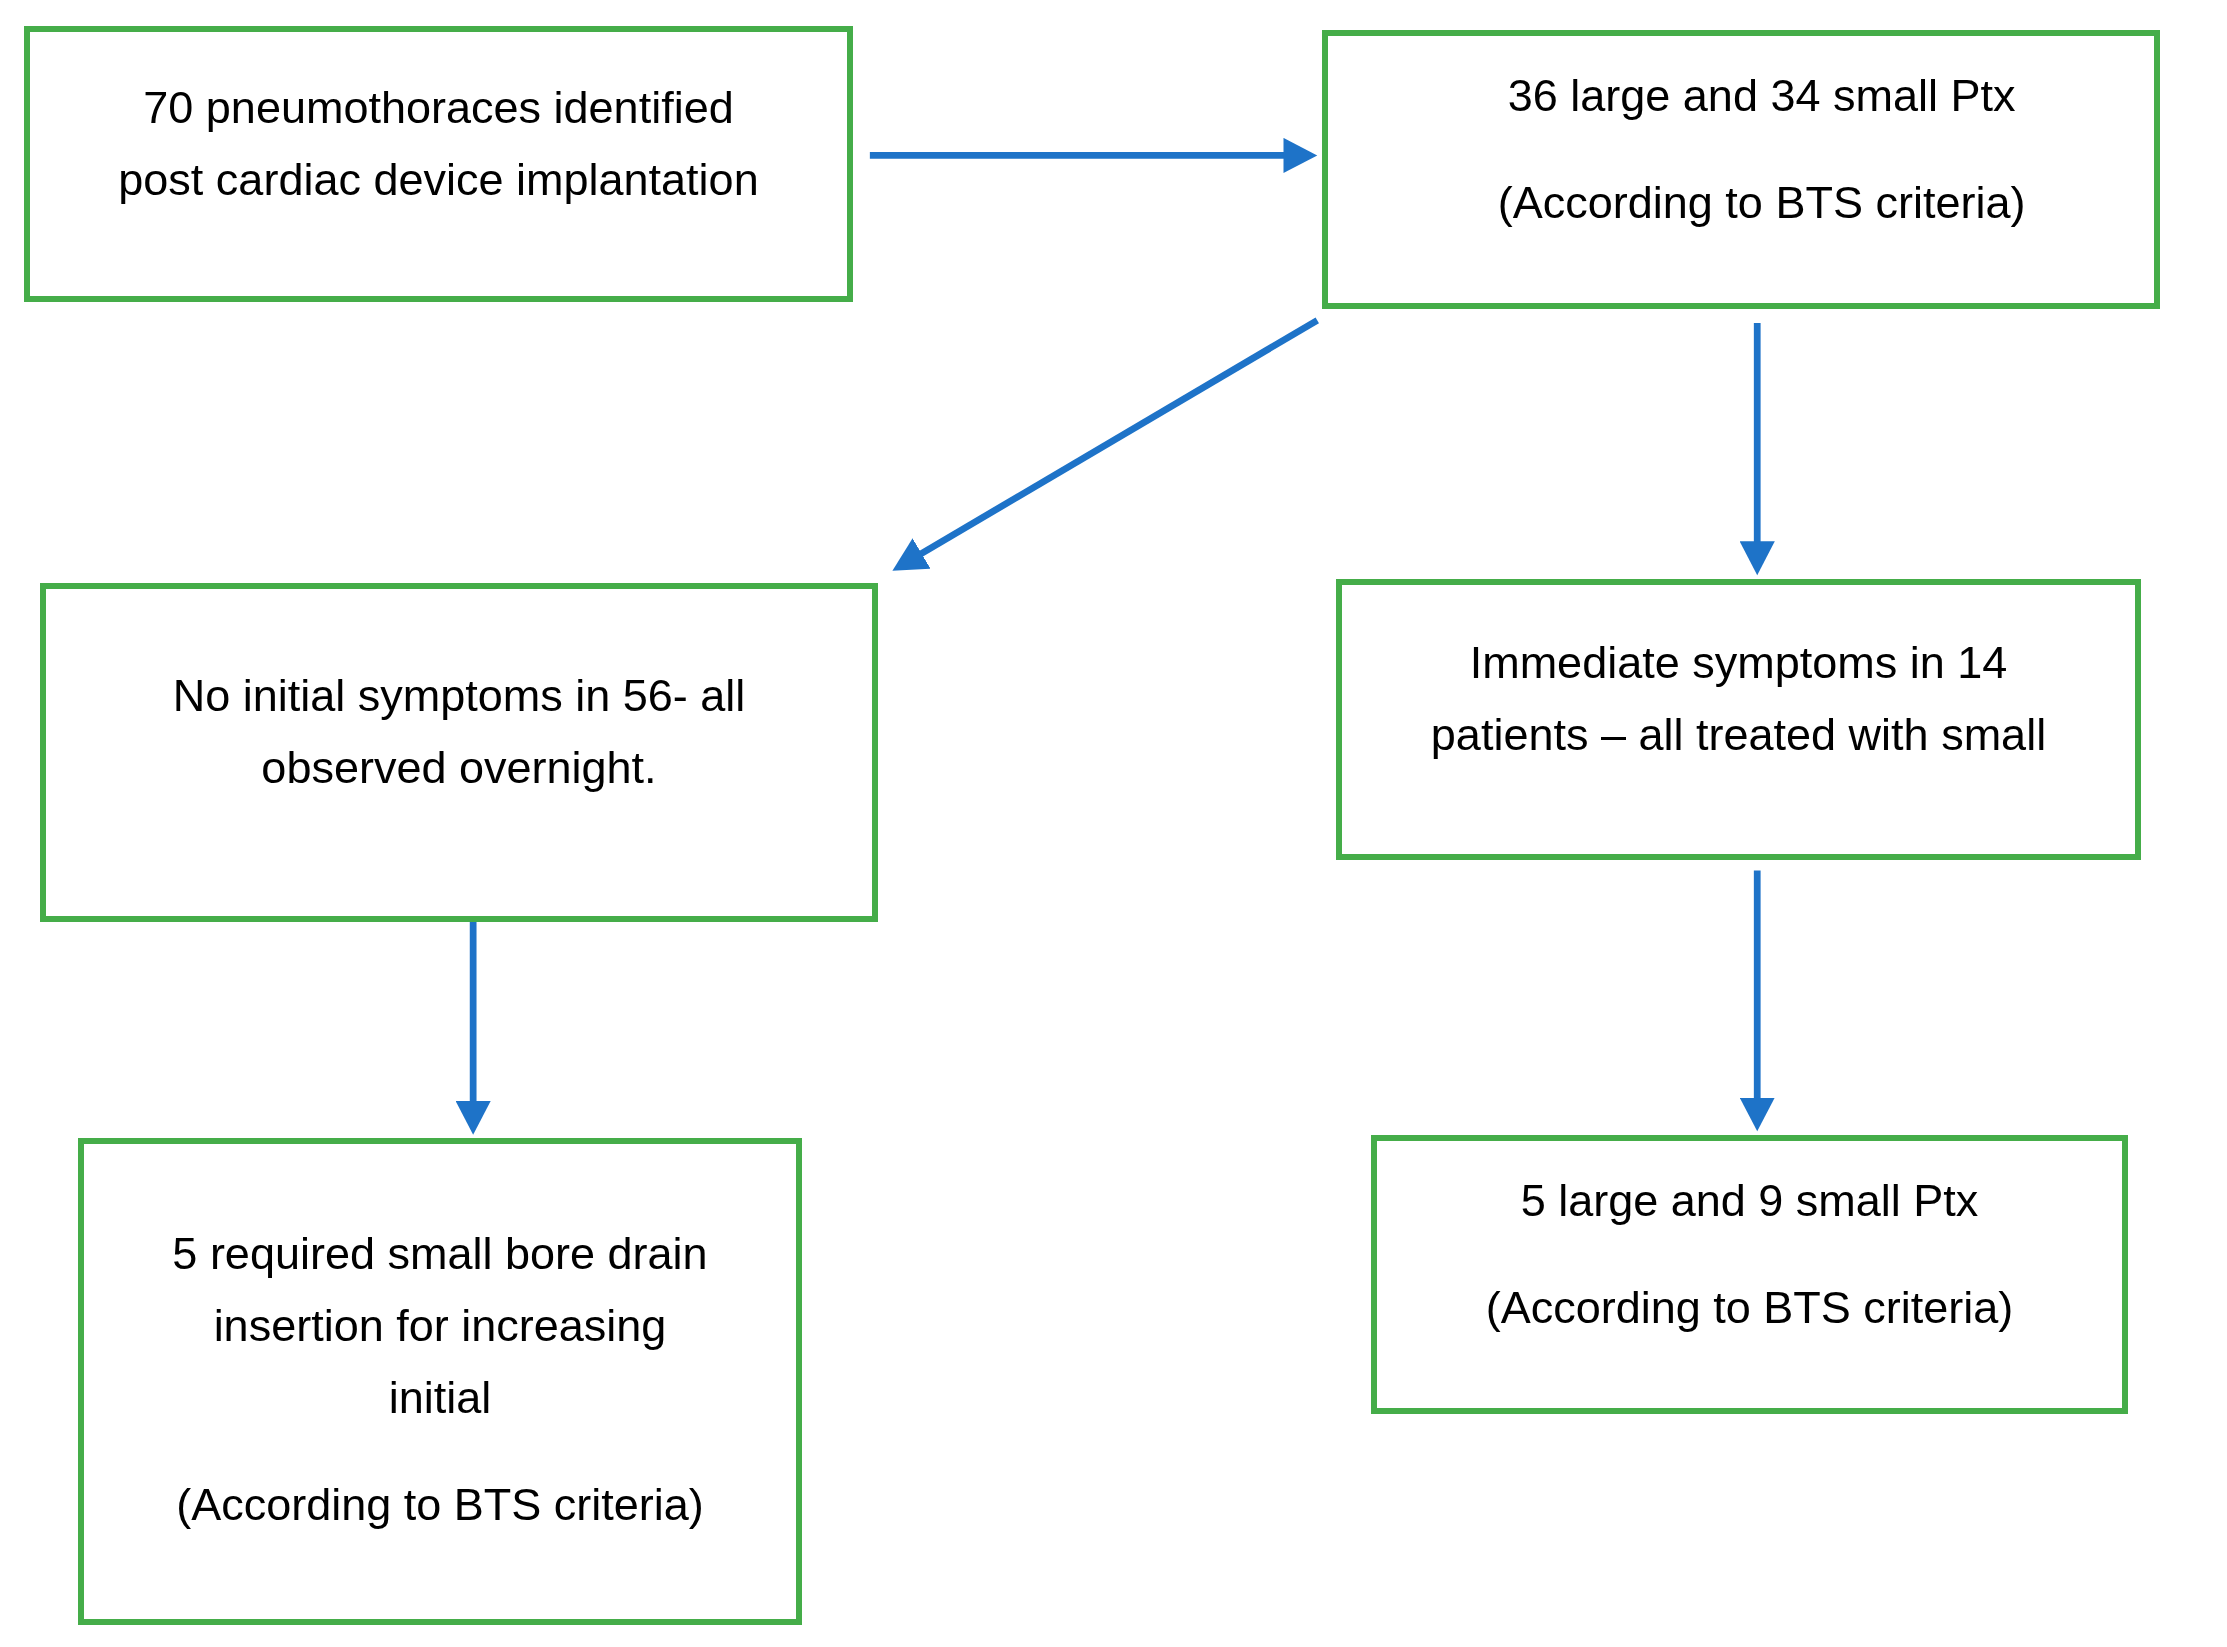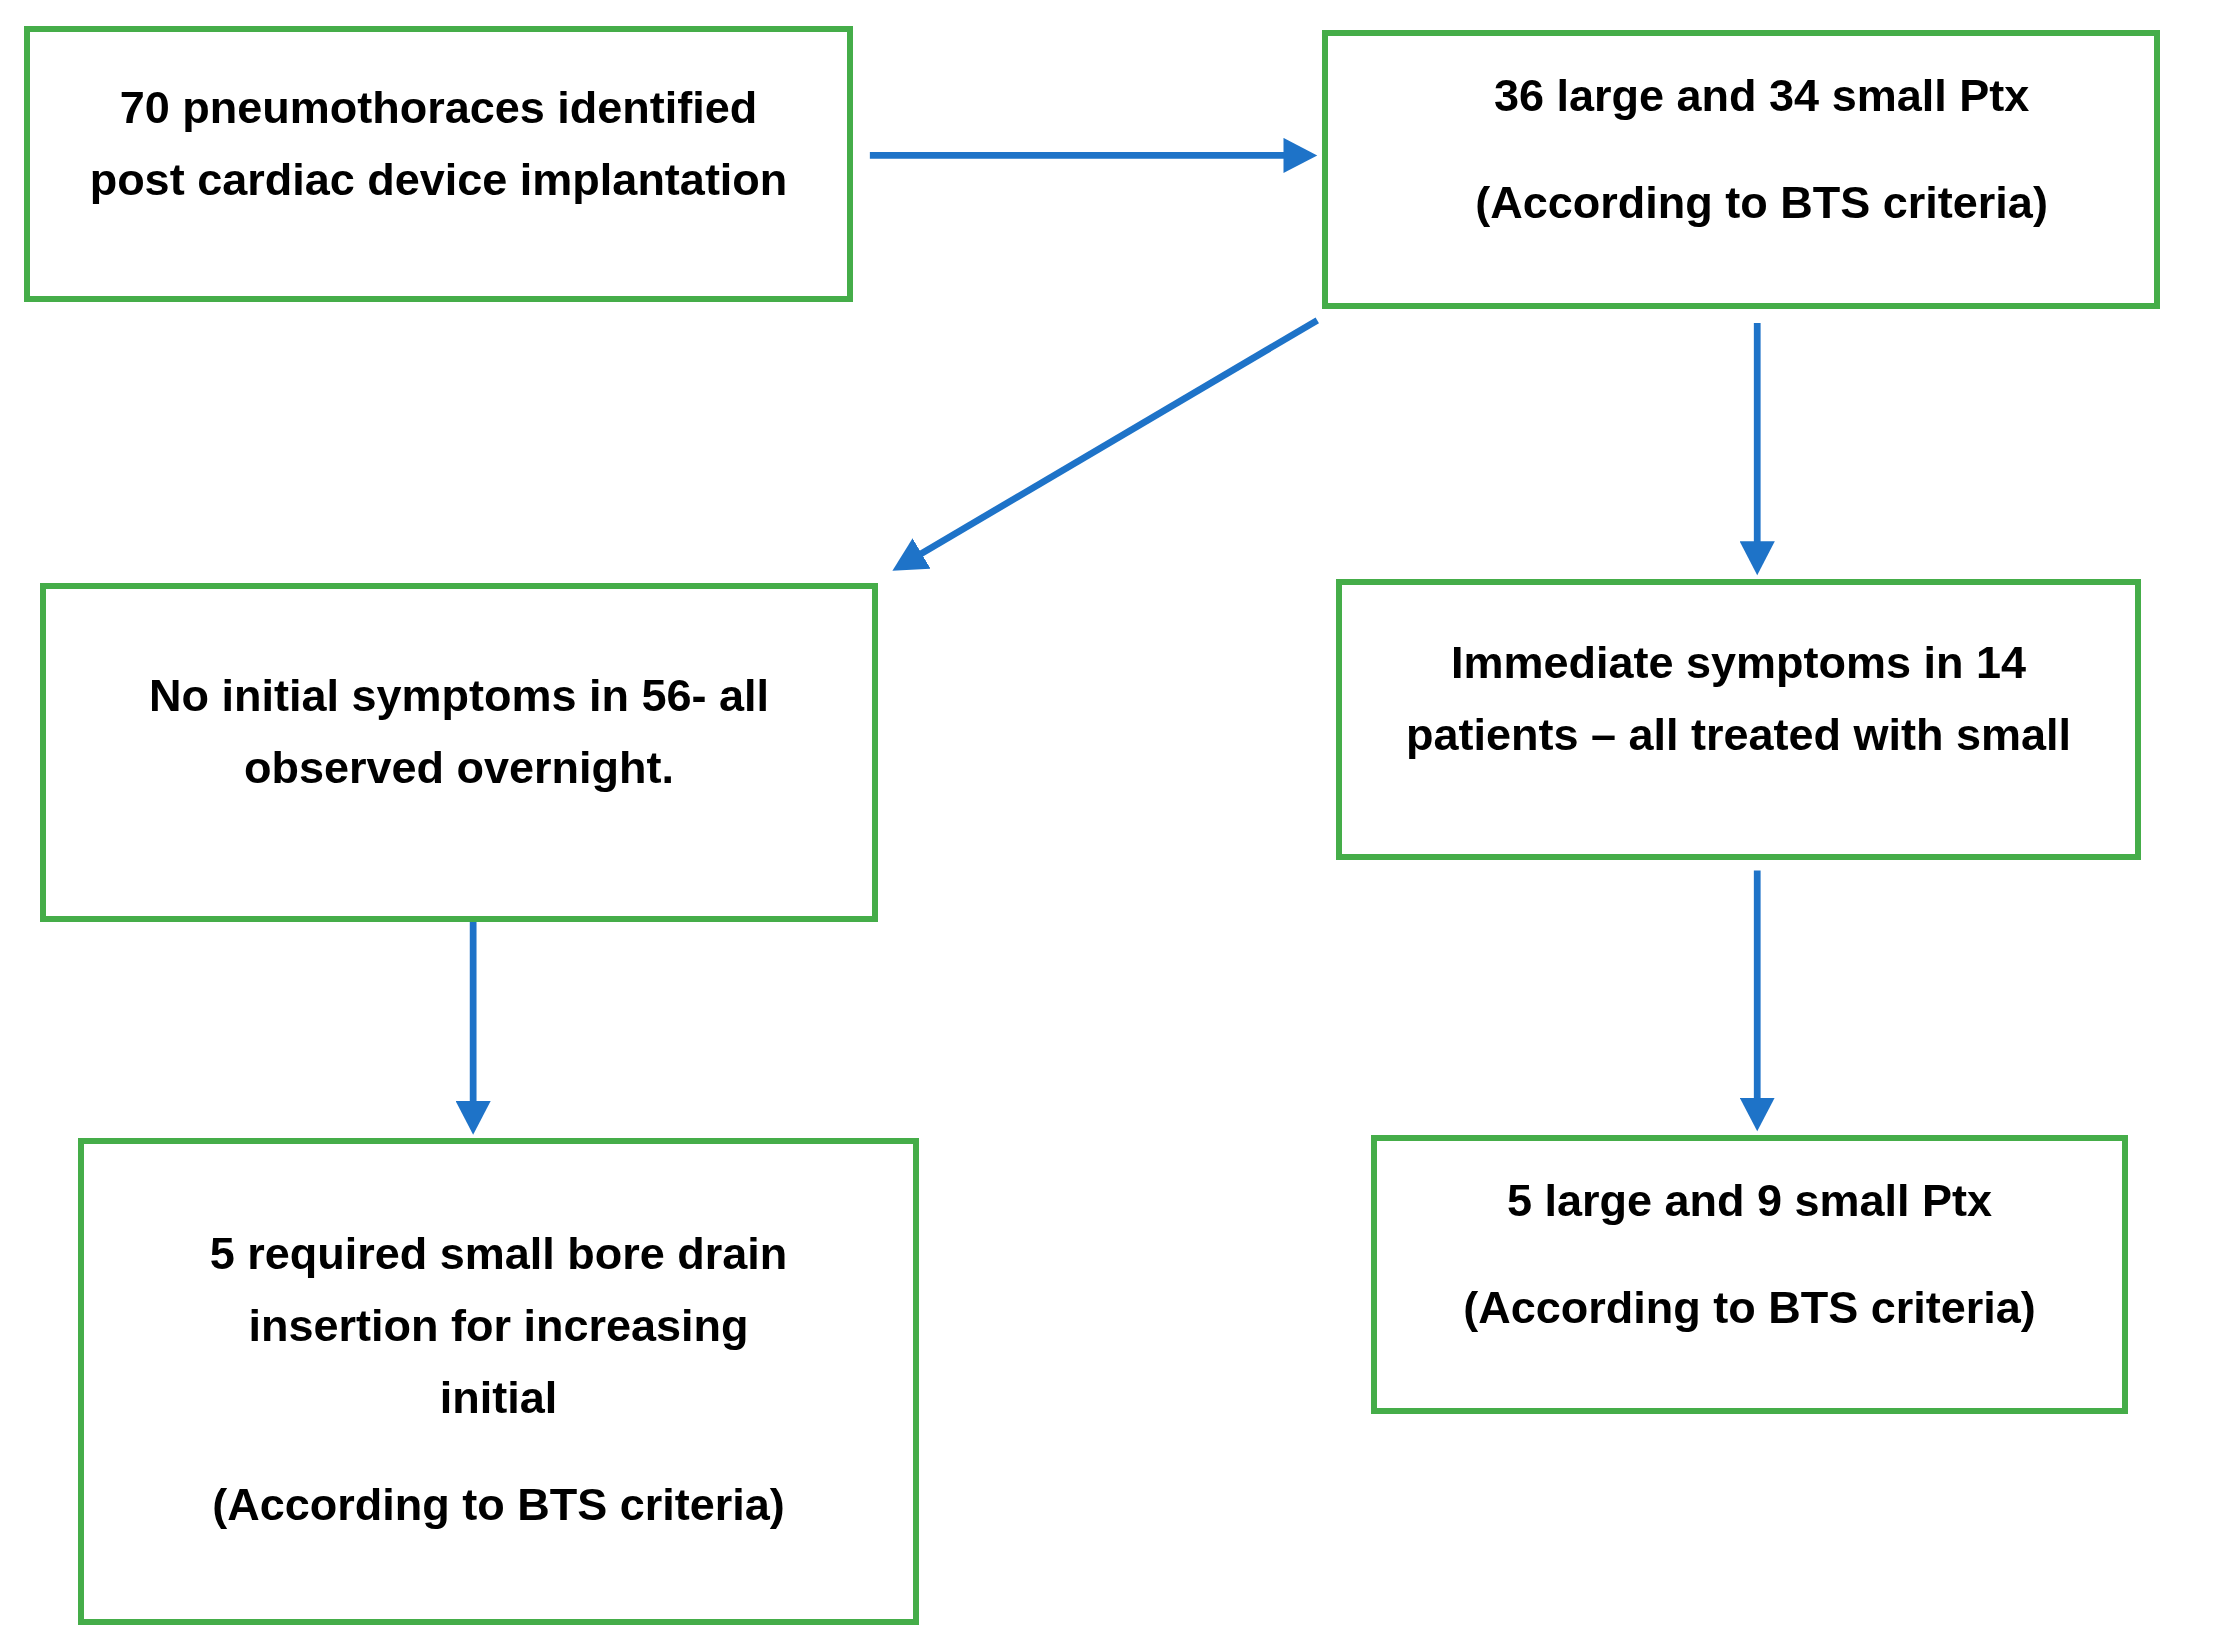--- a/index.html
+++ b/index.html
@@ -33,34 +33,33 @@
     border: 6px solid var(--box-border);
     background: var(--bg);
     display: flex;
     flex-direction: column;
     justify-content: center;
     align-items: center;
     text-align: center;
     color: var(--text);
     font-size: 45px;
     padding: 6.8px 6.8px 47px 6.8px;
-    font-weight: bold;
   }
   .para { margin: 0; }
   .para + .para { margin-top: 35px; }
   .ln {
     display: block;
     line-height: 72px;
     white-space: nowrap;
   }
   #box-identified        { left: 24px;   top: 26px;   width: 829px; height: 276px; }
   #box-classification    { left: 1322px; top: 30px;   width: 838px; height: 279px; padding-left: 48px; }
   #box-no-symptoms       { left: 40px;   top: 583px;  width: 838px; height: 339px; }
   #box-immediate         { left: 1336px; top: 579px;  width: 805px; height: 281px; }
-  #box-delayed-drain     { left: 78px;  top: 1138px; width: 841px; height: 487px; padding-bottom: 10px; }
+  #box-delayed-drain     { left: 78px;  top: 1138px; width: 724px; height: 487px; padding-bottom: 10px; }
   #box-drain-class       { left: 1371px; top: 1135px; width: 757px; height: 279px; }
   .arrow-line {
     stroke: var(--arrow);
     stroke-width: 10;
     fill: none;
   }
 </style>
 </head>
 <body>
 

